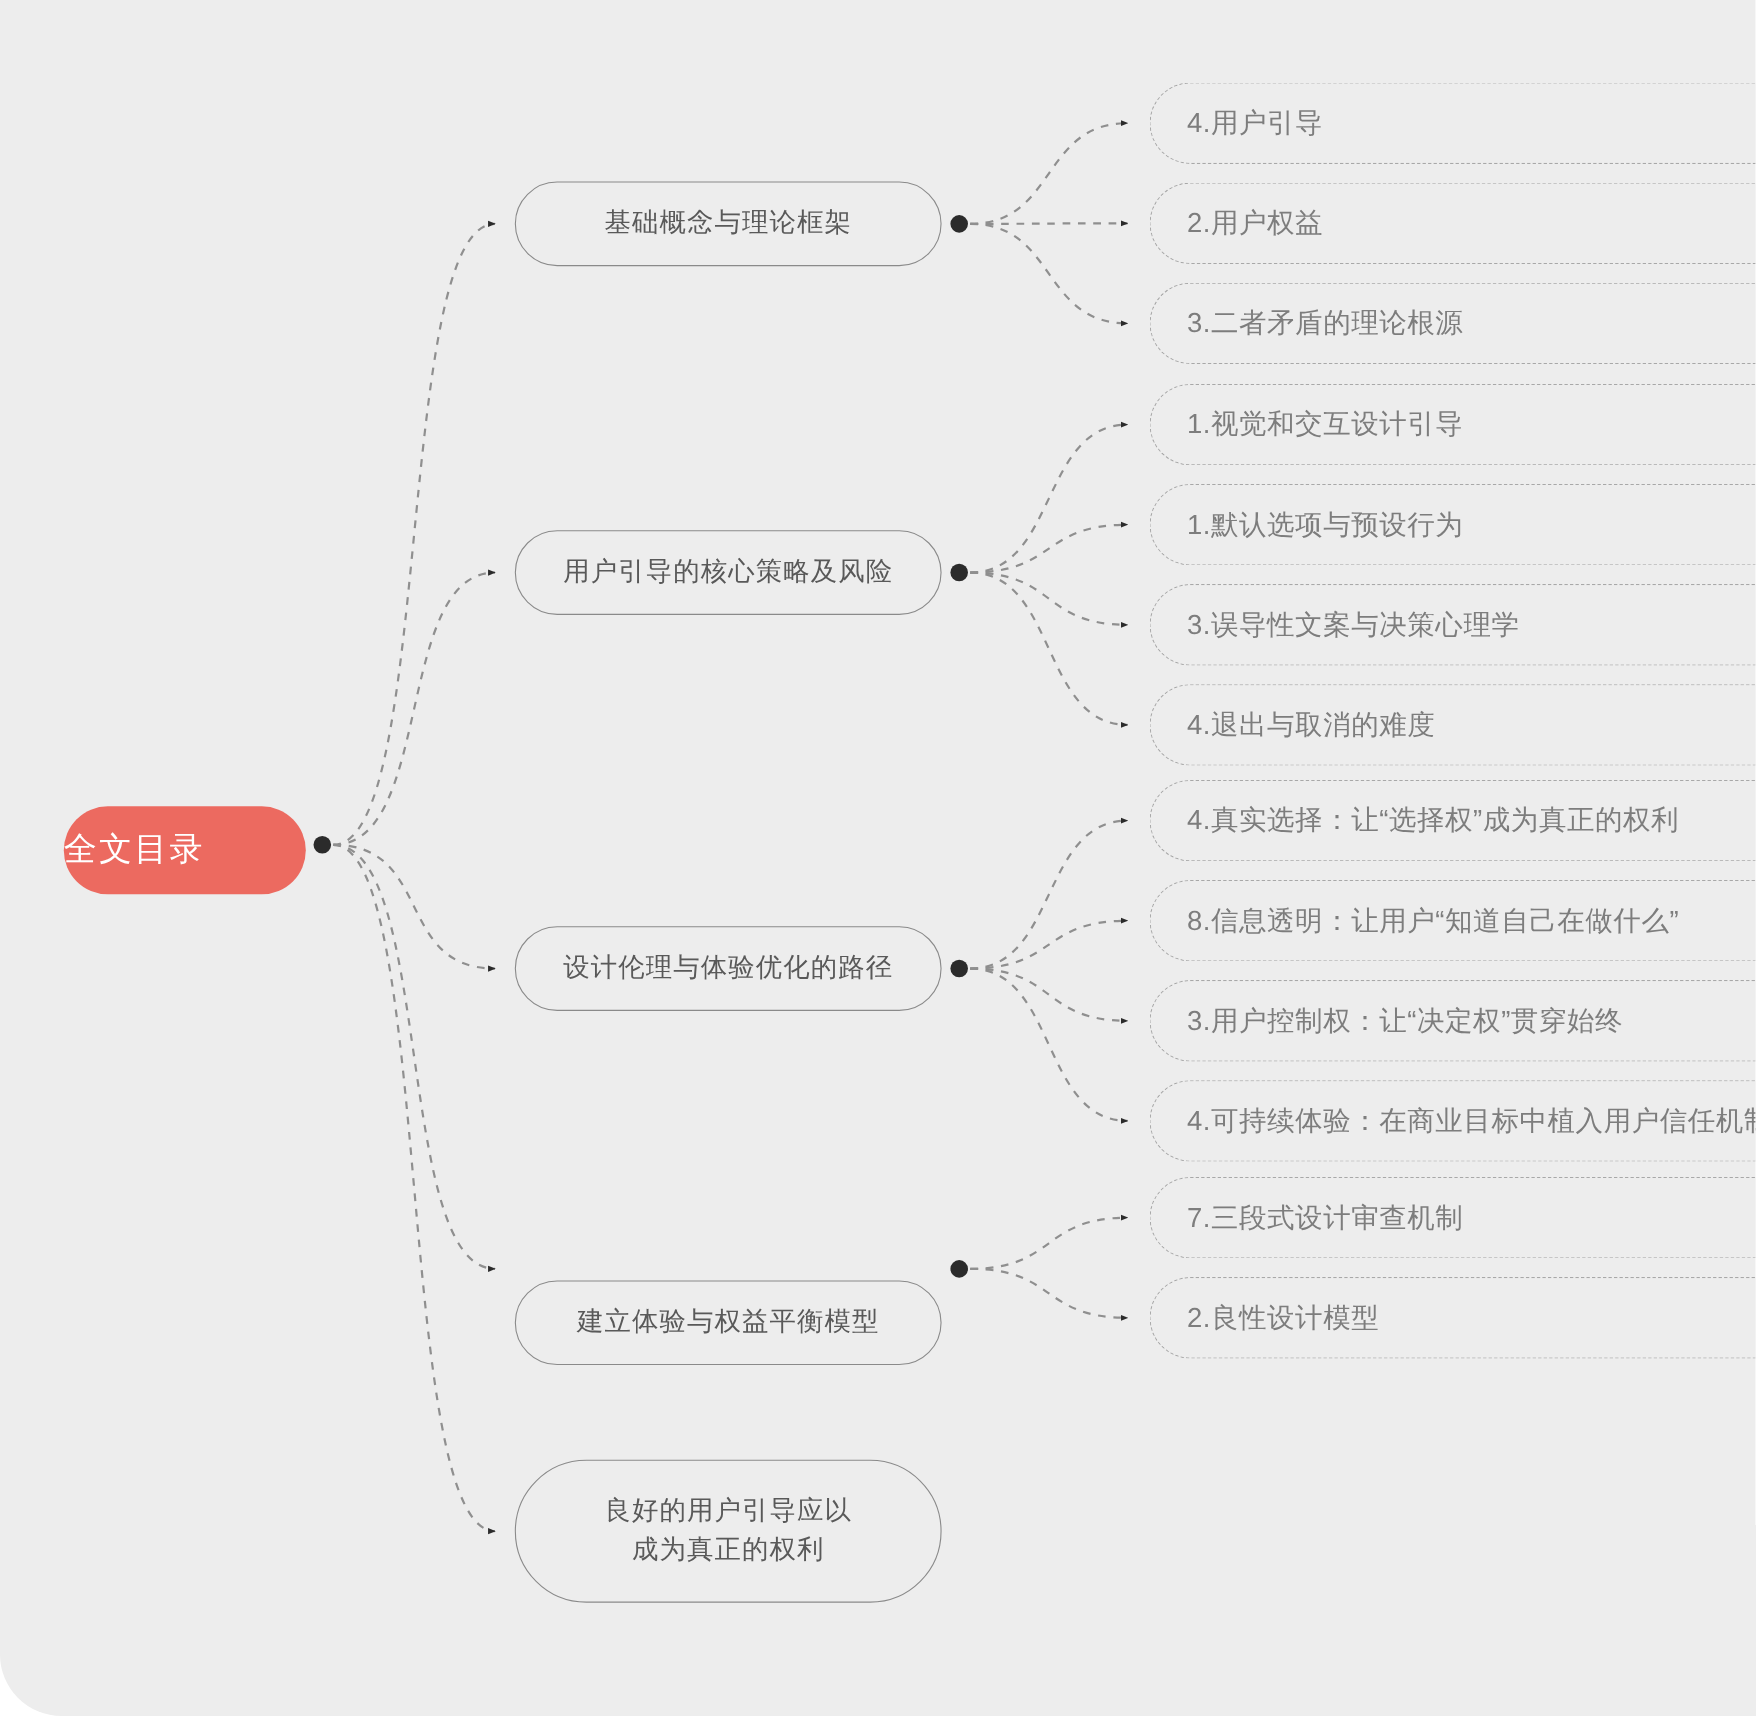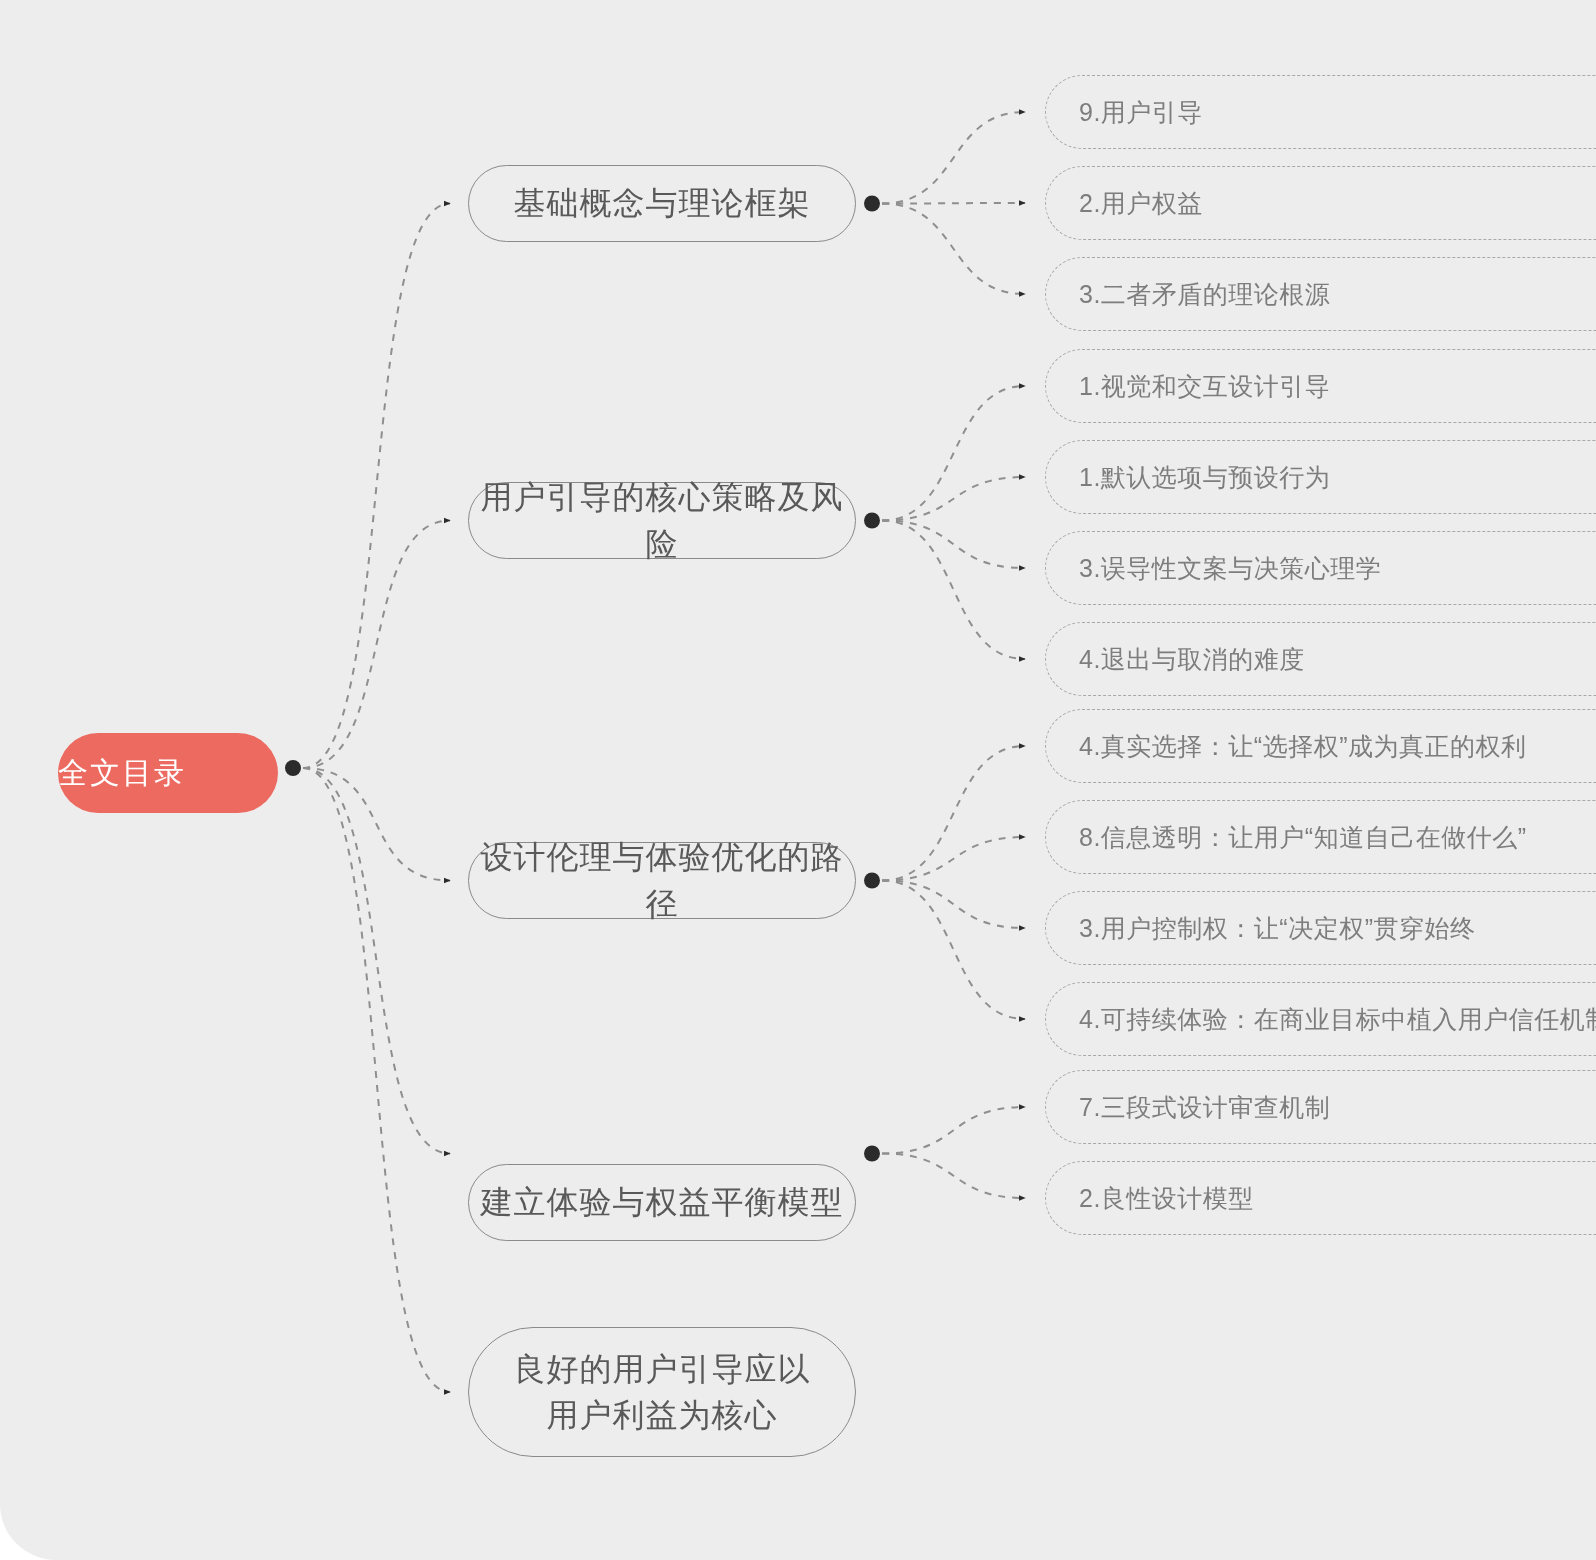--- a/index.html
+++ b/index.html
@@ -67,21 +67,21 @@
     background: #ededed;
     justify-content: center;
     text-align: center;
   }
   .branch-node.two-line {
     height: 130px;
     border-radius: 65px;
   }
   .branch-label {
     color: #595959;
-    font-size: 32px;
+    font-size: 24px;
     line-height: 1.45;
     letter-spacing: 1px;
     white-space: pre-line;
   }
 
   
   .leaf-node {
     left: 1045px;
     width: 620px;
     height: 74px;
@@ -141,21 +141,21 @@
     </svg>
 
   <div class="node root-node">
     <span class="root-label">全文目录</span>
   </div>
 
   <div class="node branch-node" style="top:165px;">
     <span class="branch-label">基础概念与理论框架</span>
   </div>
   <div class="node leaf-node" style="top:75px;">
-    <span class="leaf-label">9.用户引导</span>
+    <span class="leaf-label">4.用户引导</span>
   </div>
   <div class="node leaf-node" style="top:166px;">
     <span class="leaf-label">2.用户权益</span>
   </div>
   <div class="node leaf-node" style="top:257px;">
     <span class="leaf-label">3.二者矛盾的理论根源</span>
   </div>
 
   <div class="node branch-node" style="top:482px;">
     <span class="branch-label">用户引导的核心策略及风险</span>
@@ -194,16 +194,16 @@
   </div>
   <div class="node leaf-node" style="top:1070px;">
     <span class="leaf-label">7.三段式设计审查机制</span>
   </div>
   <div class="node leaf-node" style="top:1161px;">
     <span class="leaf-label">2.良性设计模型</span>
   </div>
 
   <div class="node branch-node two-line" style="top:1327px;">
     <span class="branch-label">良好的用户引导应以
-用户利益为核心</span>
+成为真正的权利</span>
   </div>
 
 </div>
 
 </body></html>

